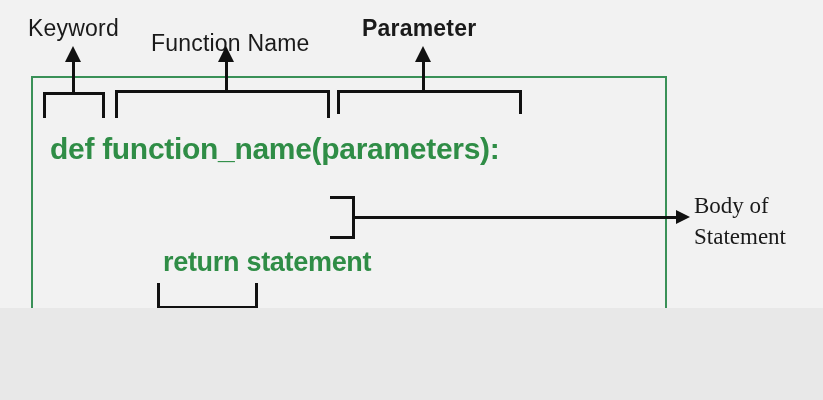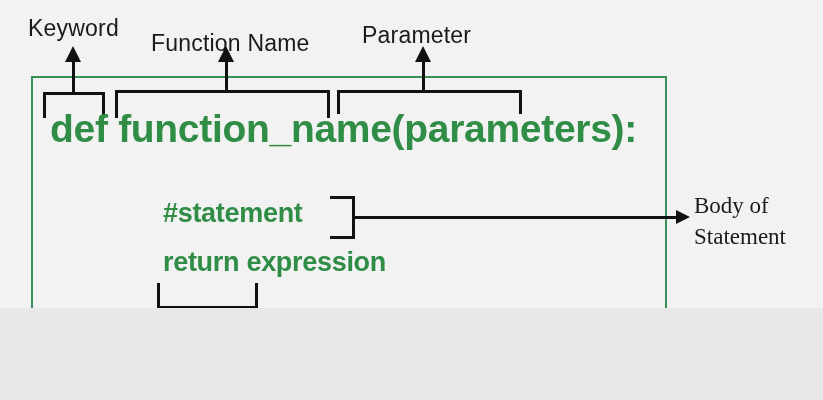--- a/index.html
+++ b/index.html
@@ -24,21 +24,21 @@
   
   .callout-label {
     position: absolute;
     color: var(--label-black);
     font-size: 23px;
     letter-spacing: 0.2px;
     white-space: nowrap;
   }
   .lbl-keyword       { left: 28px;  top: 15px; }
   .lbl-function-name { left: 151px; top: 30px; }
-  .lbl-parameter     { left: 362px; top: 22px; }
+  .lbl-parameter     { left: 362px; top: 15px; font-weight: bold; }
 
   
   .vline, .hline { position: absolute; background: var(--line-black); z-index: 3; }
   .vline { width: 3px; }
   .hline { height: 3px; }
 
   
   .arrow-up {
     position: absolute; z-index: 3;
     width: 0; height: 0;
@@ -93,21 +93,21 @@
 
   
   .code-text {
     position: absolute;
     color: var(--code-green);
     font-weight: 700;
     white-space: nowrap;
     z-index: 2;
     letter-spacing: -0.3px;
   }
-  .code-def    { left: 50px;  top: 107px; font-size: 39px; }
+  .code-def    { left: 50px;  top: 132px; font-size: 30px; }
   .code-stmt   { left: 163px; top: 198px; font-size: 27px; }
   .code-return { left: 163px; top: 247px; font-size: 27px; }
 
   
   .bk-statement {
     position: absolute; z-index: 2;
     left: 330px; top: 196px;
     width: 25px; height: 43px;
     border-top: 3px solid var(--line-black);
     border-right: 3px solid var(--line-black);
@@ -154,22 +154,21 @@
   <div class="vline pm-line"></div>
   <div class="arrow-up pm-head"></div>
 
   <div class="syntax-box"></div>
 
   <div class="bracket-top bk-keyword"></div>
   <div class="bracket-top bk-funcname"></div>
   <div class="bracket-top bk-param"></div>
 
   <div class="code-text code-def">def function_name(parameters):</div>
-  <div class="code-text code-stmt">#statement</div>
-  <div class="code-text code-return">return expression</div>
+  <div class="code-text code-return">return statement</div>
 
   <div class="bk-statement"></div>
   <div class="hline body-line"></div>
   <div class="arrow-right body-head"></div>
   <div class="lbl-body">
     <div>Body of</div>
     <div>Statement</div>
   </div>
 
   <div class="bk-return"></div>

